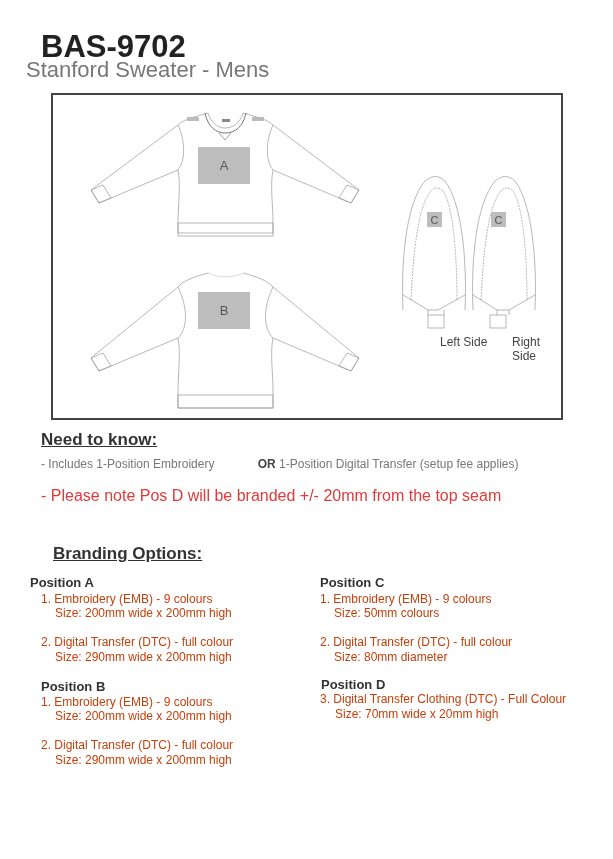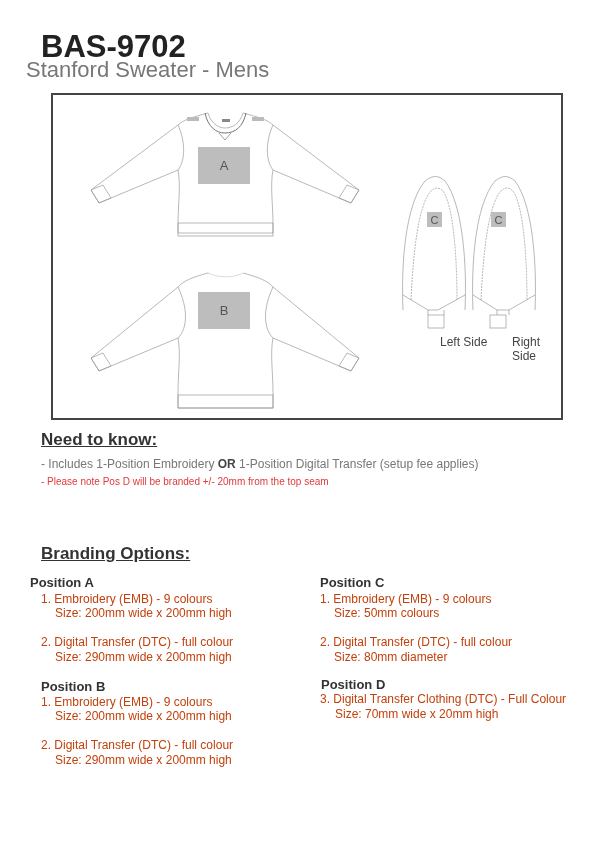--- a/index.html
+++ b/index.html
@@ -9,21 +9,21 @@
   .name { position: absolute; left: 26px; top: 57px; font-size: 22px; color: #777; }
   .frame { position: absolute; left: 51px; top: 93px; width: 508px; height: 323px;
            border: 2px solid #444; background: #fff; }
   .frame svg { position: absolute; left: 0; top: 0; }
   .zone { position: absolute; background: #bdbdbd; color: #555; font-size: 13px;
           display: flex; align-items: center; justify-content: center; }
   .side-label { position: absolute; font-size: 12px; color: #444; padding-left: 28px; }
   .h2 { position: absolute; left: 41px; font-size: 17px; font-weight: bold; color: #333;
         text-decoration: underline; }
   .note { position: absolute; left: 41px; font-size: 12px; color: #777; white-space: nowrap; }
-  .note b { color: #444; }
+  .note b { color: #444; margin-left: 40px; }
   .note.red { color: #e03a3a; }
   .pos-title { position: absolute; font-size: 13px; font-weight: bold; color: #333; }
   .line { position: absolute; font-size: 12px; color: #c2410c; white-space: nowrap; }
 </style>
 </head>
 <body>
 
 <div class="code">BAS-9702</div>
 <div class="name">Stanford Sweater - Mens</div>
 
@@ -77,23 +77,23 @@
   <div class="zone" style="left:145px;top:52px;width:52px;height:37px;">A</div>
   <div class="zone" style="left:145px;top:197px;width:52px;height:37px;">B</div>
   <div class="zone" style="left:374px;top:117px;width:15px;height:15px;font-size:11px;">C</div>
   <div class="zone" style="left:438px;top:117px;width:15px;height:15px;font-size:11px;">C</div>
   <div class="side-label" style="left:359px;top:240px;">Left Side</div>
   <div class="side-label" style="left:399px;top:240px;margin-left:32px;">Right Side</div>
 </div>
 
 <div class="h2" style="top:430px;text-align:center;">Need to know:</div>
 <div class="note" style="top:457px;"><span>- Includes 1-Position Embroidery </span><b>OR</b><span> 1-Position Digital Transfer (setup fee applies)</span></div>
-<div class="note red" style="top:476px;font-size:10px;">- Please note Pos D will be branded +/- 20mm from the top seam</div>
+<div class="note red" style="top:487px;font-size:16px;">- Please note Pos D will be branded +/- 20mm from the top seam</div>
 
-<div class="h2" style="top:544px;">Branding Options:</div>
+<div class="h2" style="top:544px;margin-left:12px;">Branding Options:</div>
 
 <div>
   <div class="pos-title" style="left:30px;top:575px;">Position A</div>
   <div class="line" style="left:41px;top:592px;">1. Embroidery (EMB) - 9 colours</div>
   <div class="line" style="left:55px;top:606px;">Size: 200mm wide x 200mm high</div>
   <div class="line" style="left:41px;top:635px;">2. Digital Transfer (DTC) - full colour</div>
   <div class="line" style="left:55px;top:650px;">Size: 290mm wide x 200mm high</div>
 </div>
 
 <div>

